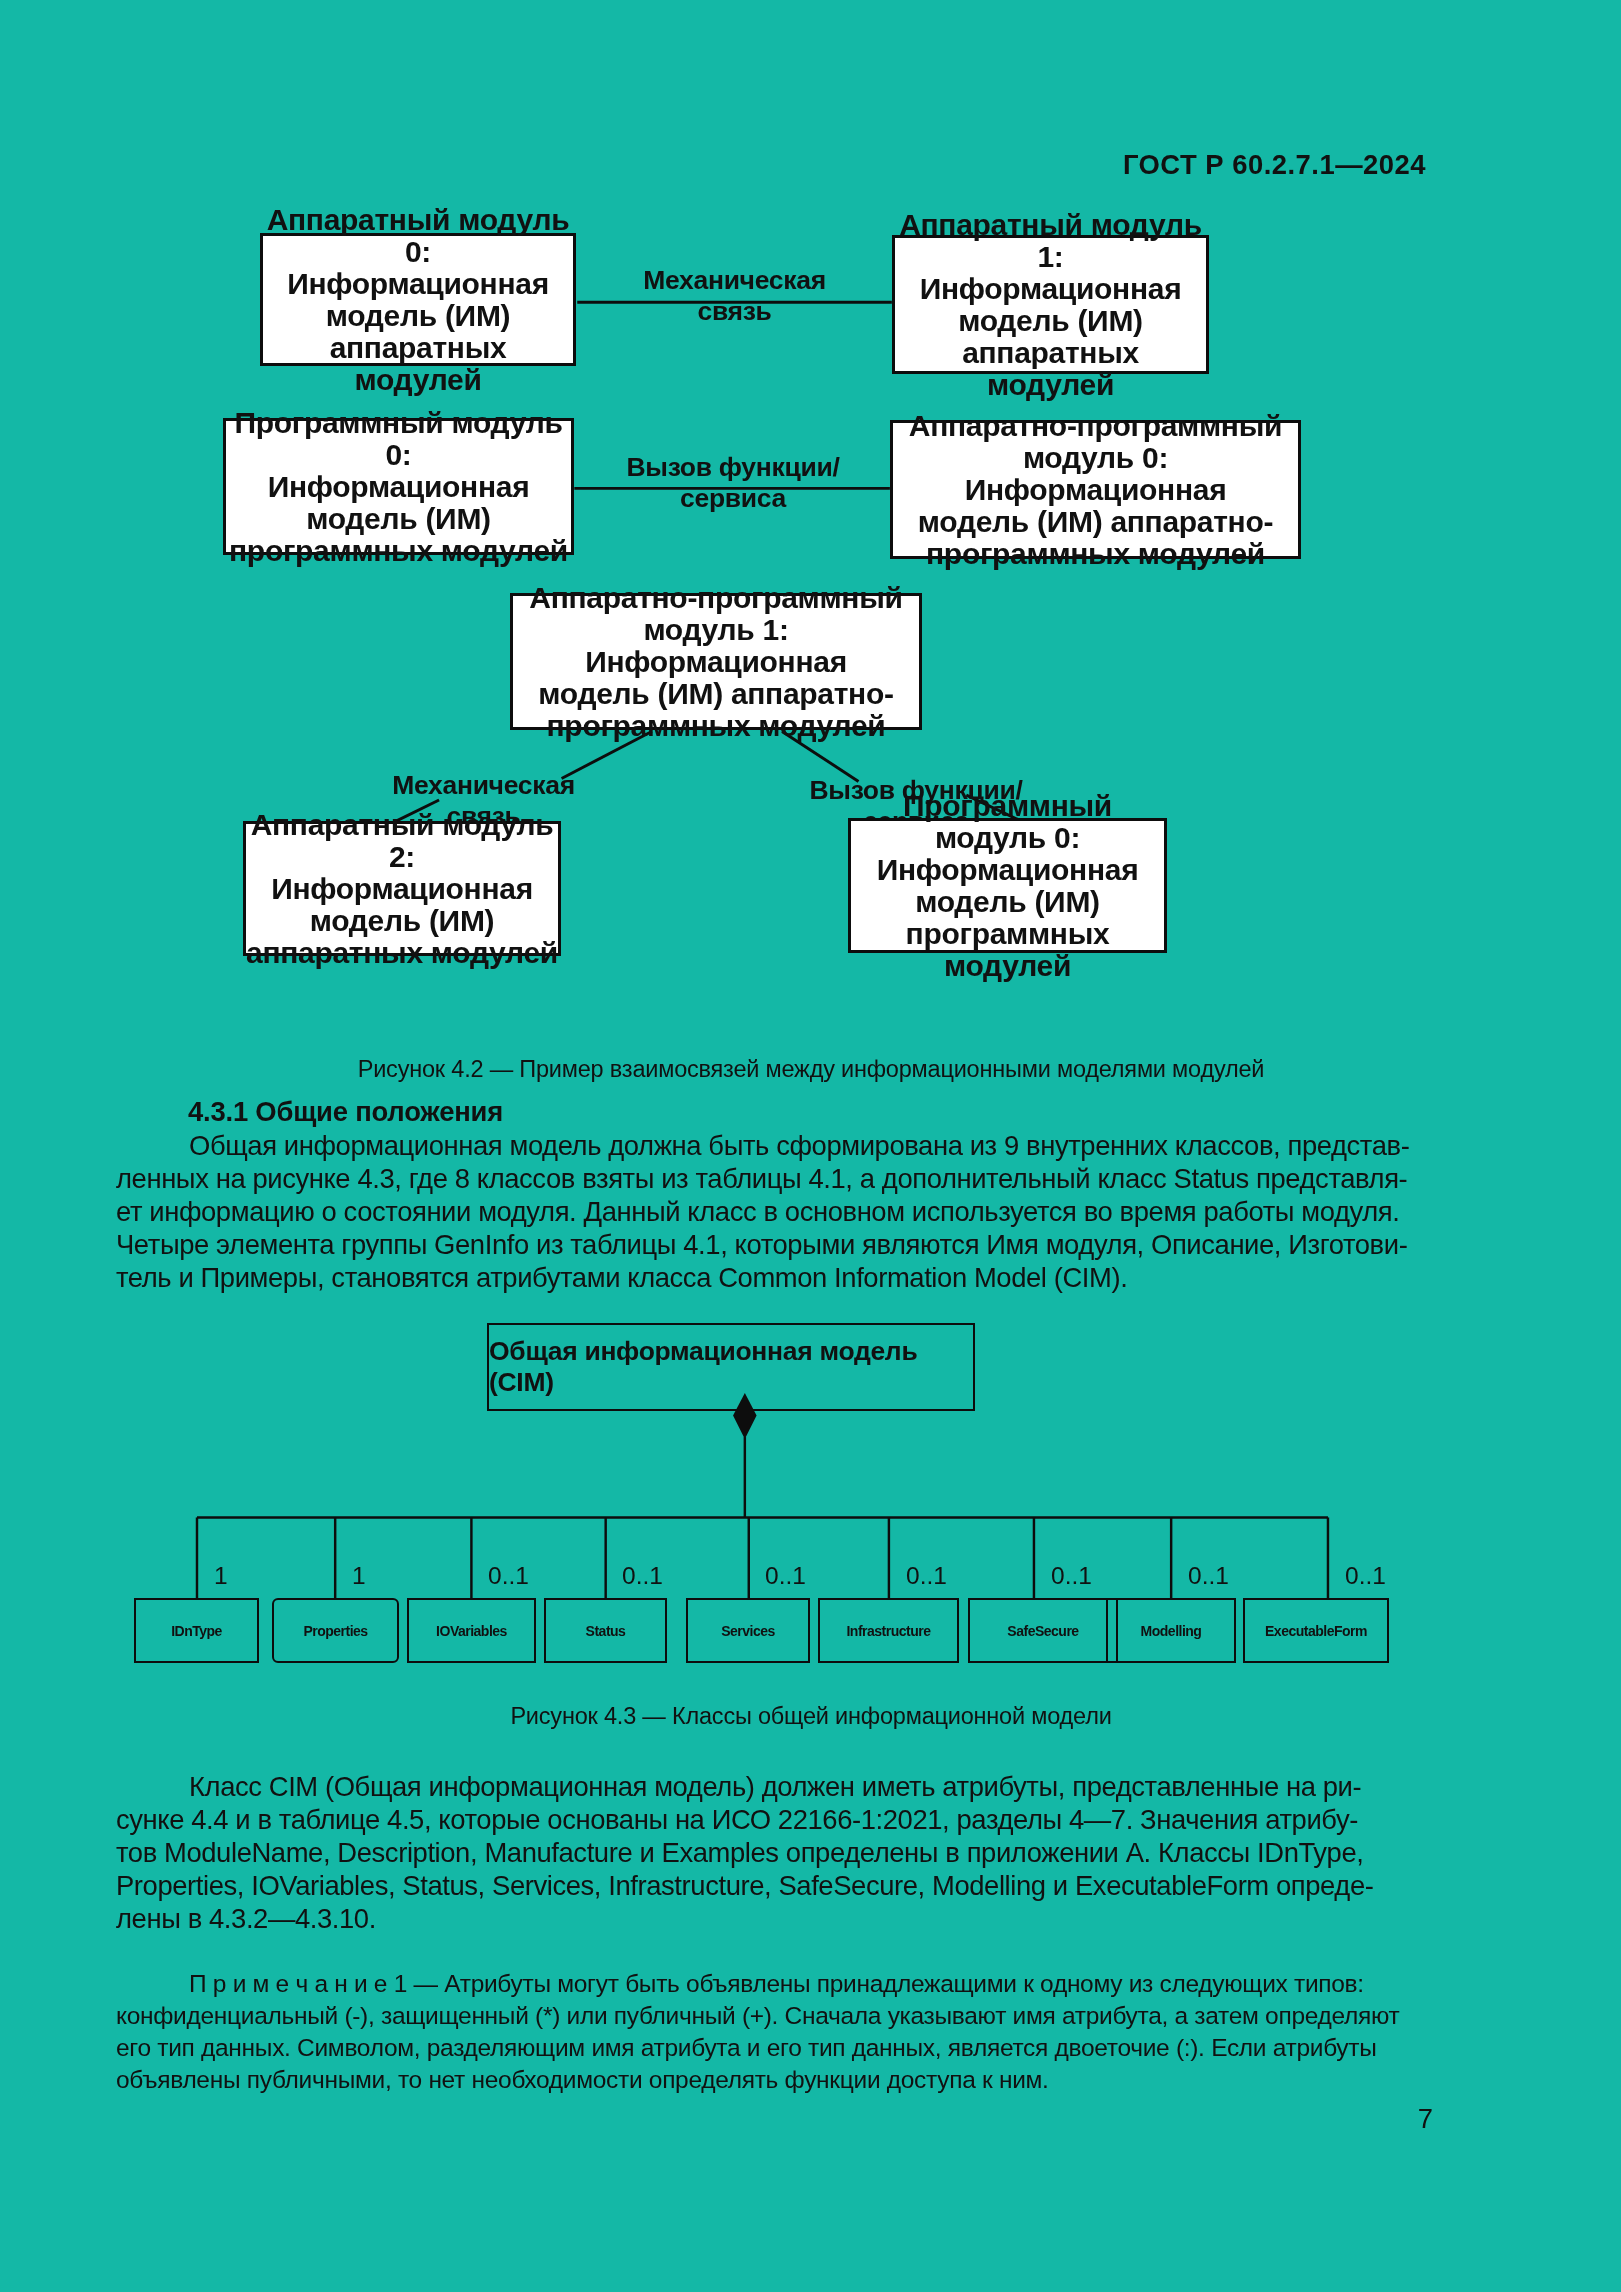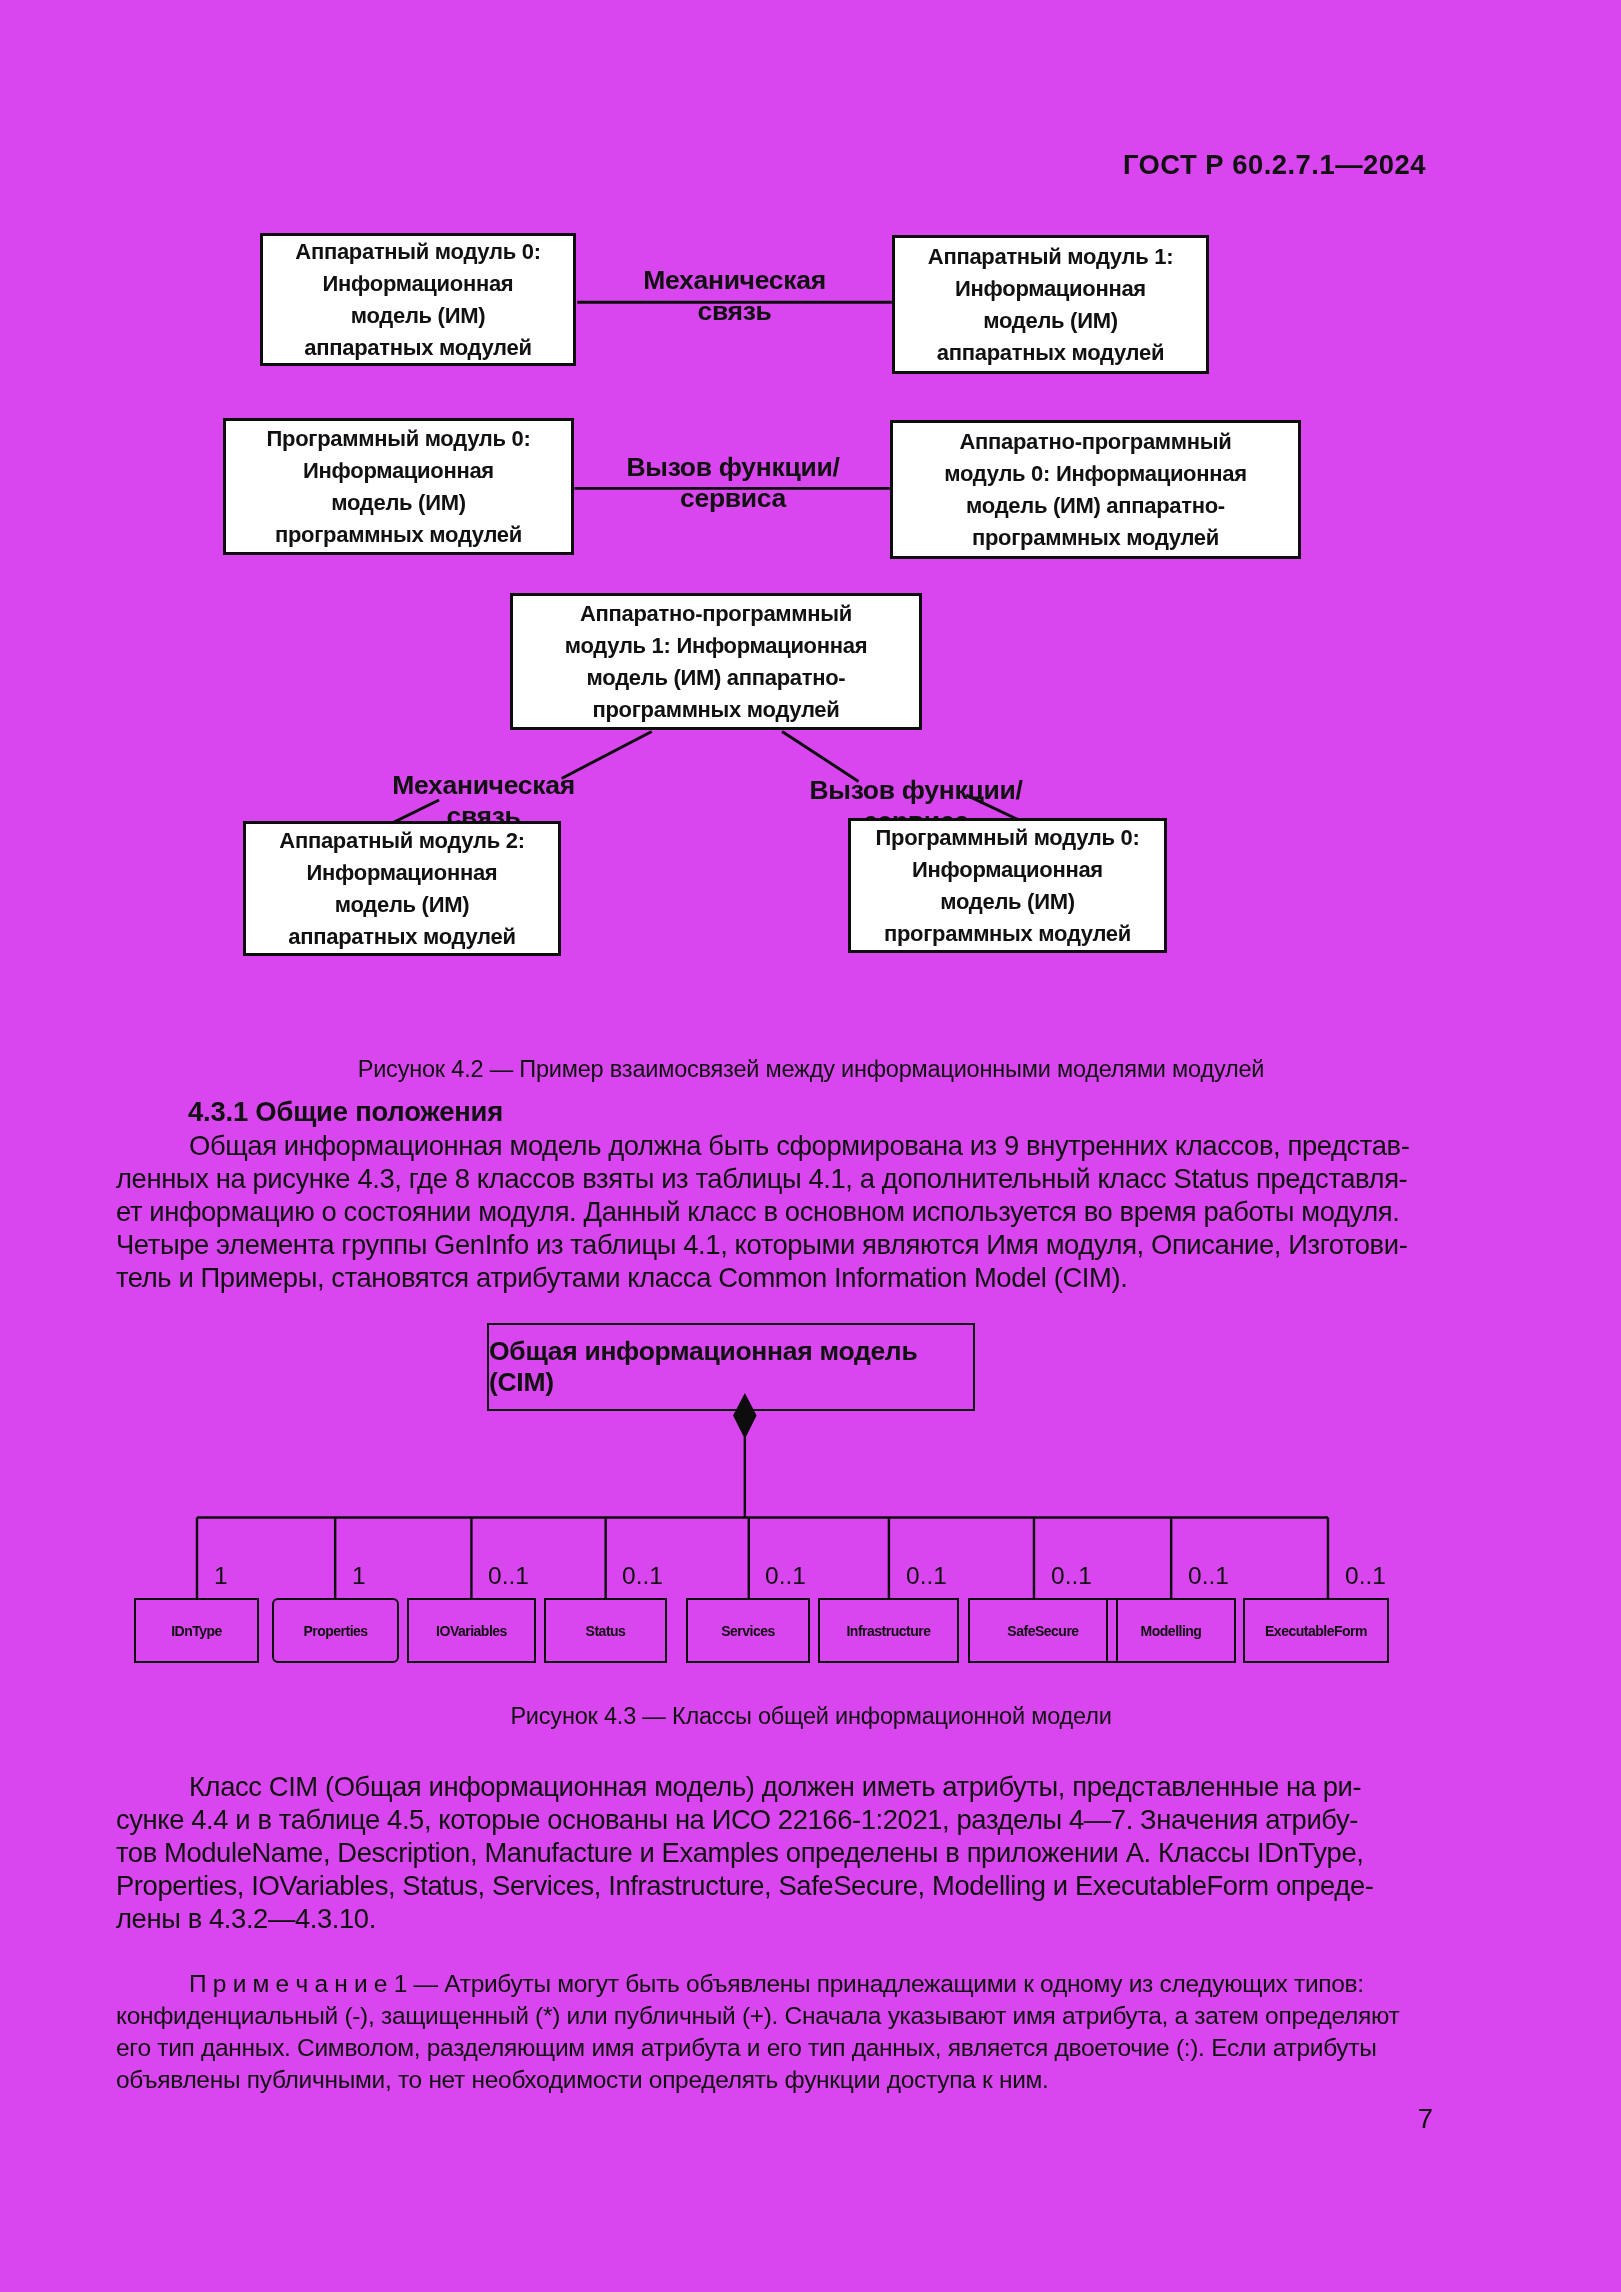--- a/index.html
+++ b/index.html
@@ -1,35 +1,35 @@
 <!DOCTYPE html>
 <html><head>
 <meta charset="utf-8">
 <style>
   html,body{margin:0;padding:0;background:#888;}
   .page{
     position:relative;
     width:1621px;height:2293px;
-    background:#d946ef;
+    background:#14b8a6;
     font-family:"Liberation Sans", sans-serif;
     color:#111;
     overflow:hidden;
   }
   
   .doc-code{
     position:absolute;top:149px;right:195px;
     font-size:27.4px;font-weight:bold;letter-spacing:0.5px;
   }
   
   .mbox{
     position:absolute;
     border:3.9px solid #0d0d0d;
     display:flex;align-items:center;justify-content:center;
     text-align:center;
-    font-size:22px;font-weight:bold;line-height:32px;
+    font-size:30px;font-weight:bold;line-height:32px;
     letter-spacing:-0.3px;
     white-space:pre-line;
     box-sizing:border-box;
     background:#fff;
   }
   .linklabel{
     position:absolute;
     font-size:26.5px;font-weight:bold;letter-spacing:-0.3px;
     text-align:center;
   }

